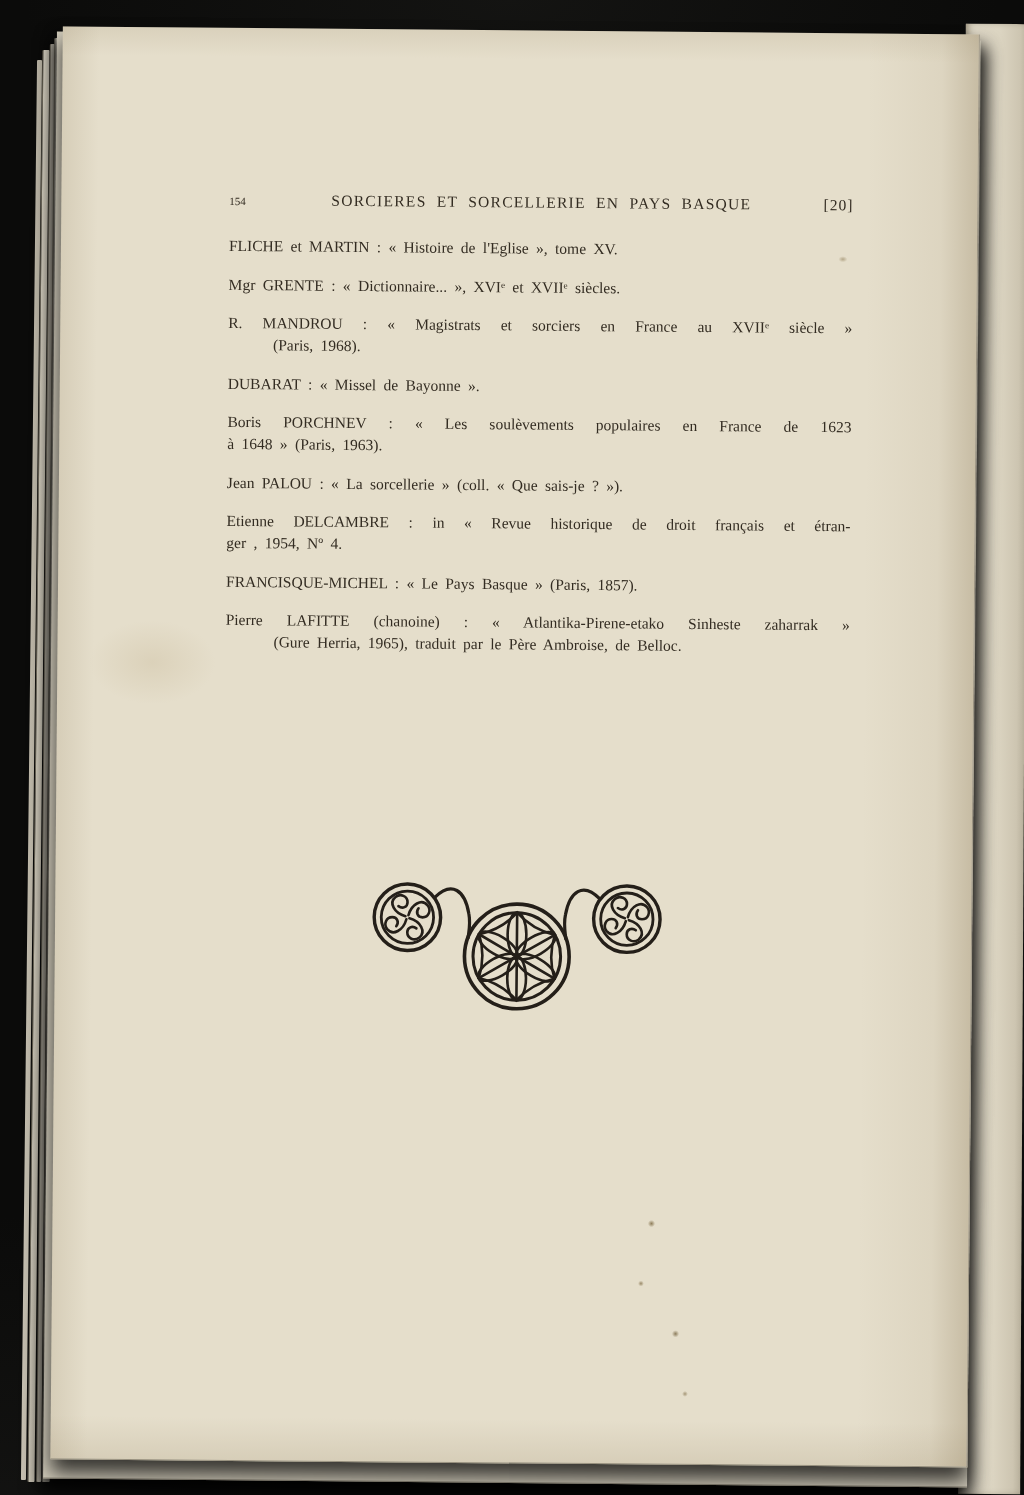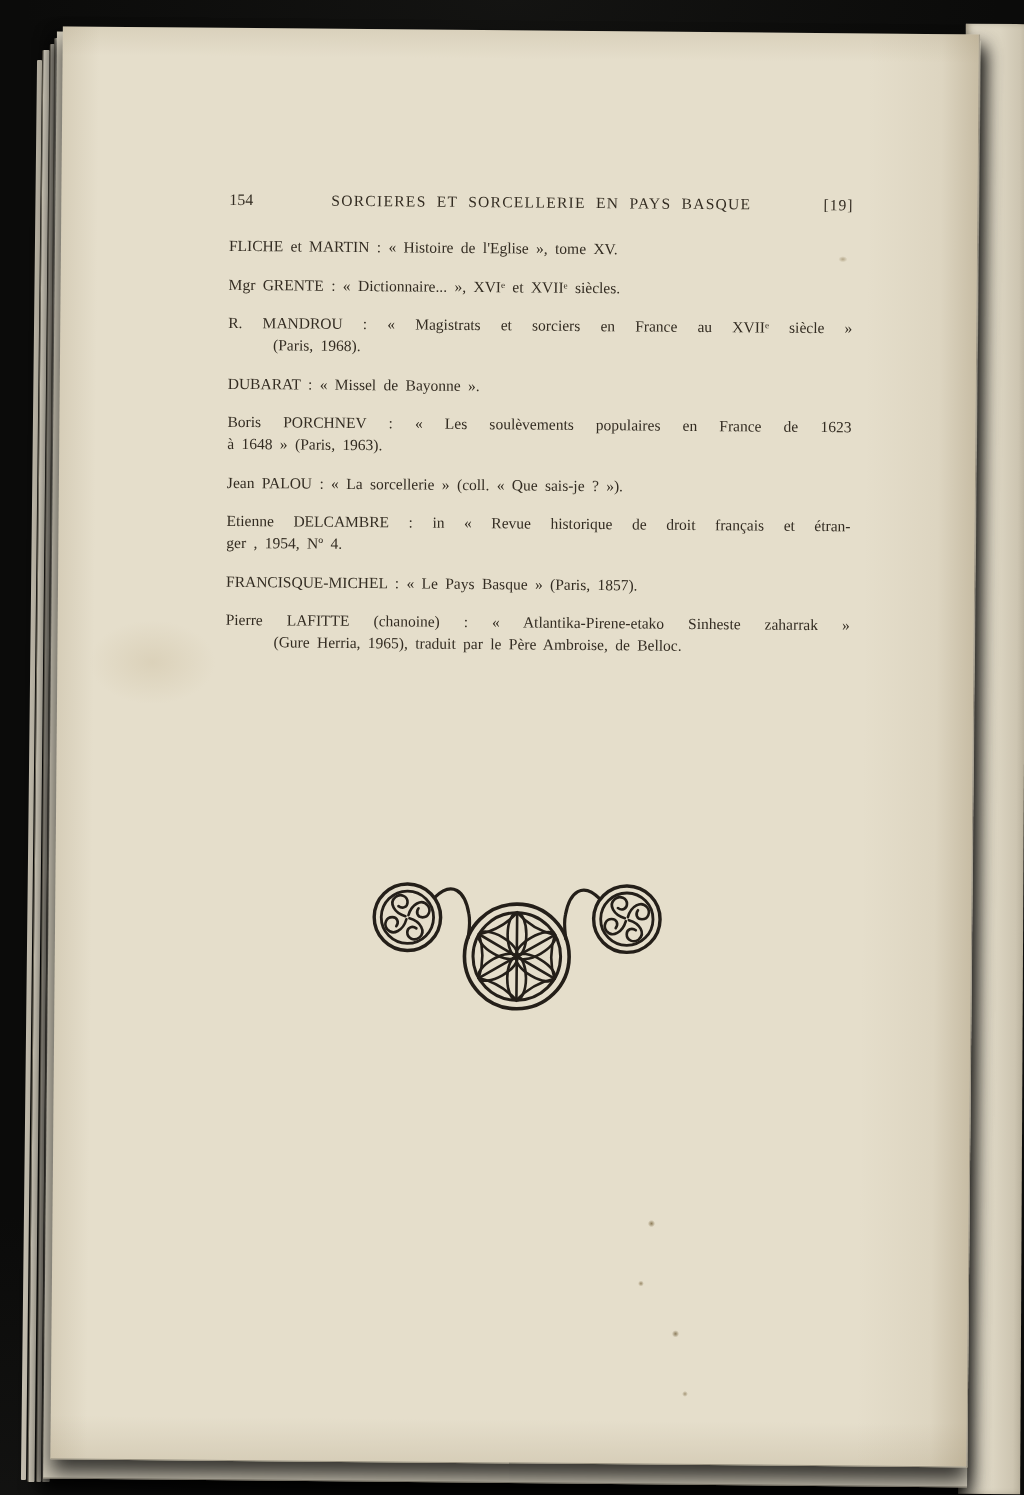--- a/index.html
+++ b/index.html
@@ -57,21 +57,21 @@
   }
   .text-block{
     position:absolute;left:168px;top:163px;width:624px;
     color:var(--ink,#332c22);
   }
   .running-header{
     display:grid;grid-template-columns:70px 1fr 70px;align-items:baseline;
     font-size:15.5px;letter-spacing:.6px;word-spacing:5px;
     margin-bottom:26px;
   }
-  .running-header .folio{text-align:left;font-size:16px;letter-spacing:0;}
+  .running-header .folio{text-align:left;font-size:11px;letter-spacing:0;}
   .running-header .rtitle{text-align:center;letter-spacing:1.3px;}
   .running-header .colref{text-align:right;letter-spacing:1px;}
   .entries{font-size:15.5px;line-height:22px;word-spacing:3.5px;}
   .entry{margin:0 0 16.5px 0;}
   .entry .line{white-space:nowrap;}
   .entry .line.justify{
     white-space:normal;text-align:justify;text-align-last:justify;
   }
   .ornament{
     position:absolute;left:310px;top:843px;width:304px;height:154px;
@@ -94,21 +94,21 @@
 <div class="edge e4"></div>
 
 <div class="under-sheet"></div>
 
 <div class="page">
   <div class="text-block">
 
     <div class="running-header">
       <span class="folio">154</span>
       <span class="rtitle">SORCIERES ET SORCELLERIE EN PAYS BASQUE</span>
-      <span class="colref">[19]</span>
+      <span class="colref">[20]</span>
     </div>
 
     <div class="entries">
         <div class="entry">
           <div class="line">FLICHE et MARTIN : « Histoire de l'Eglise », tome XV.</div>
         </div>
         <div class="entry">
           <div class="line">Mgr GRENTE : « Dictionnaire... », XVIᵉ et XVIIᵉ siècles.</div>
         </div>
         <div class="entry">

